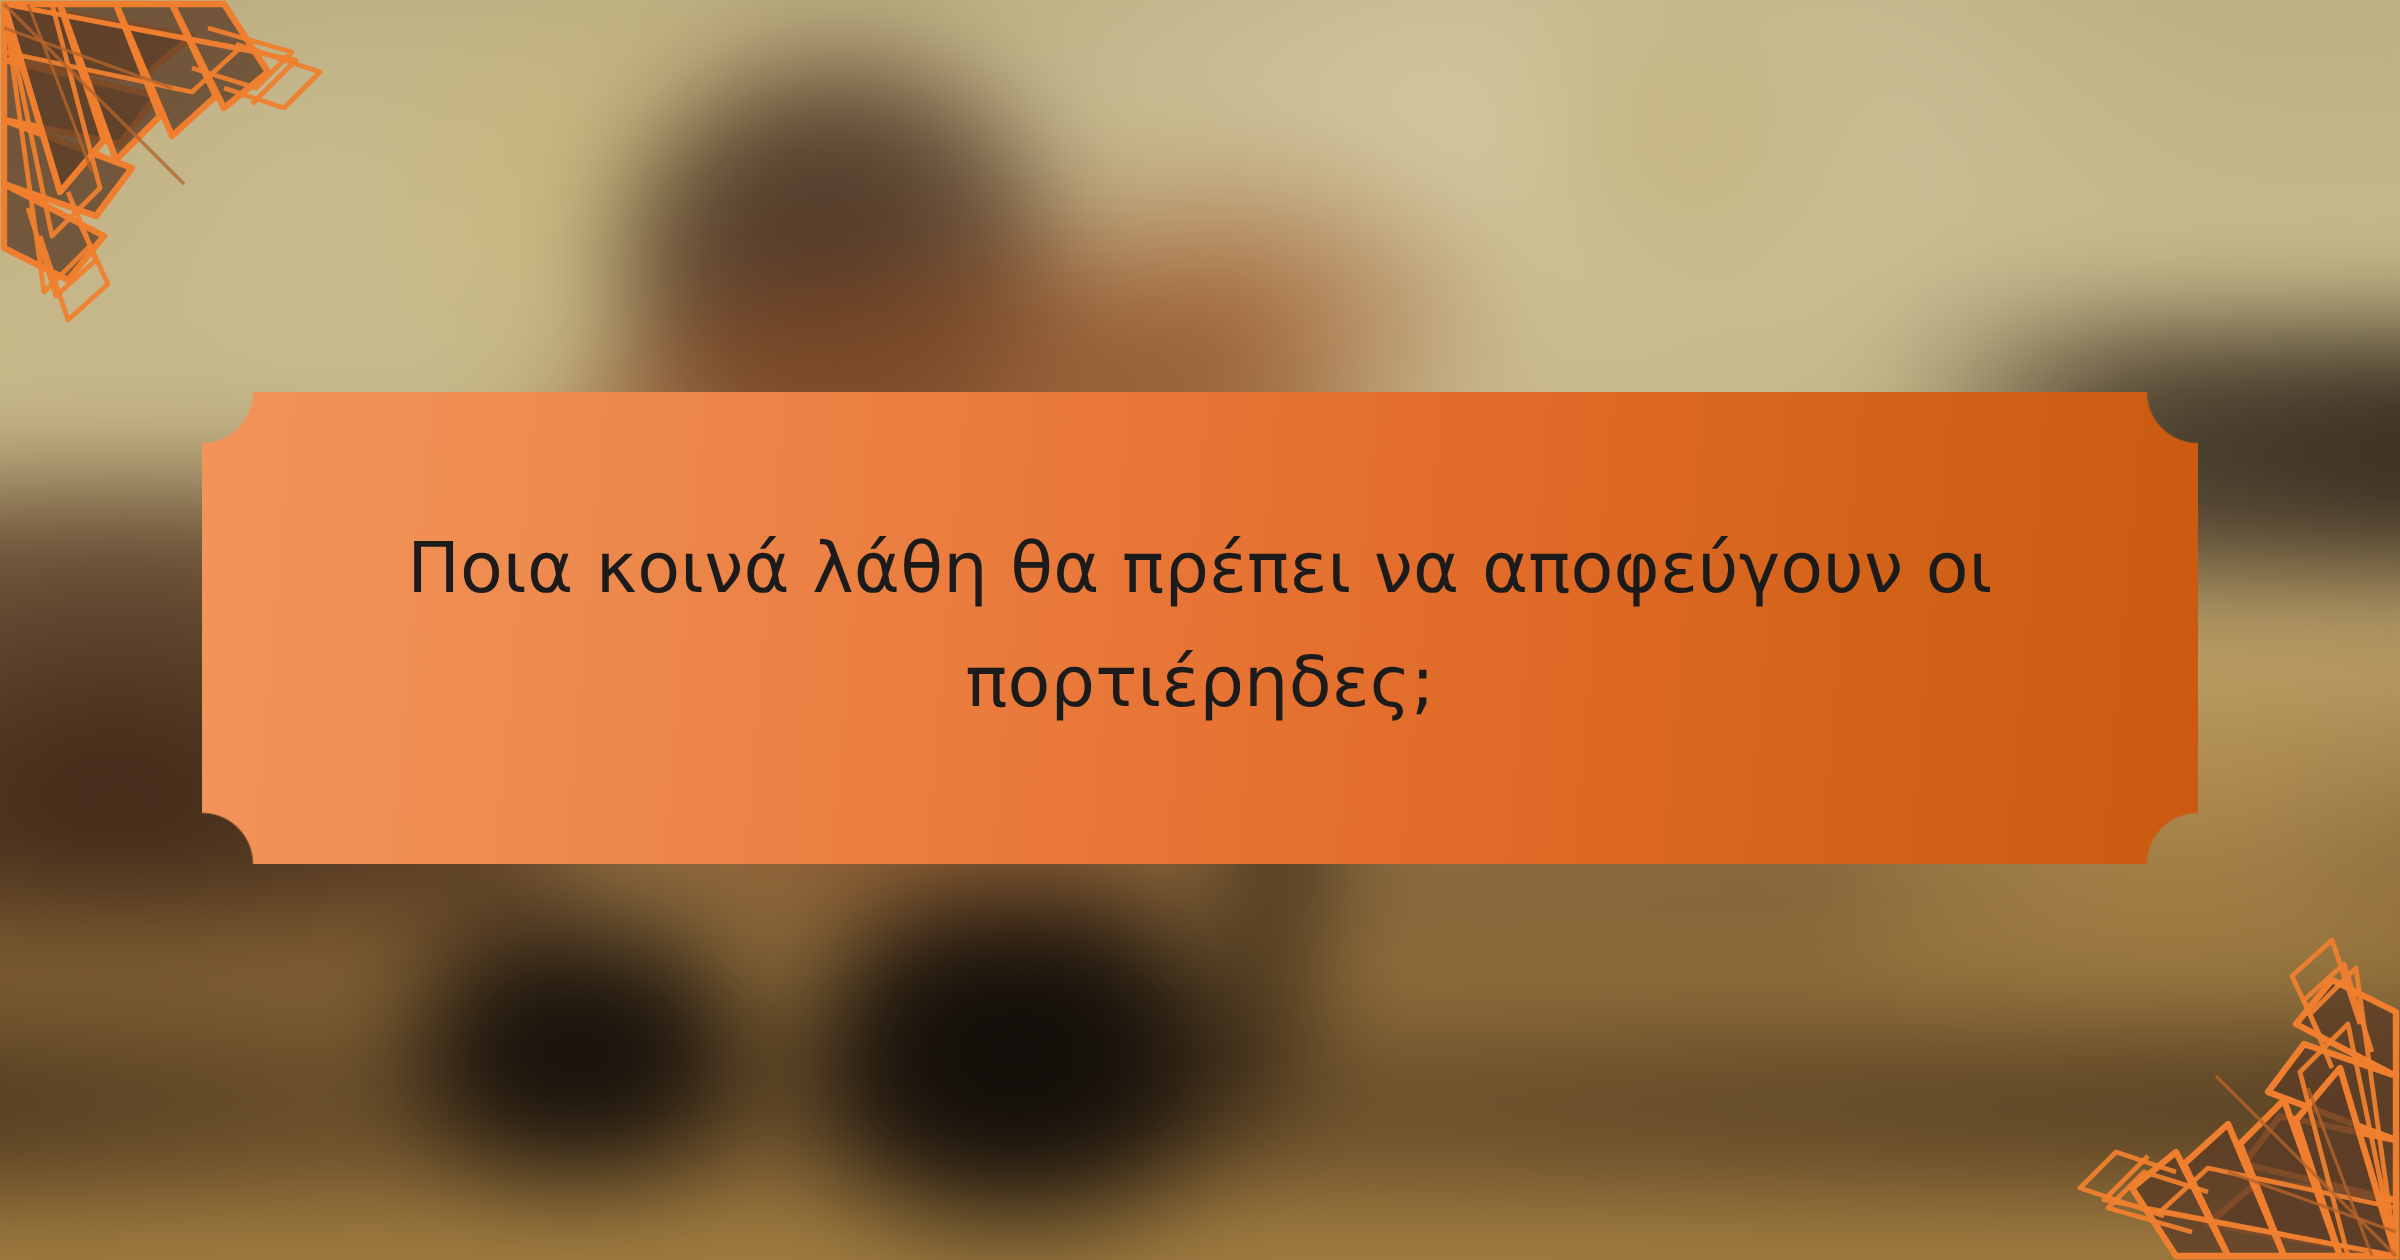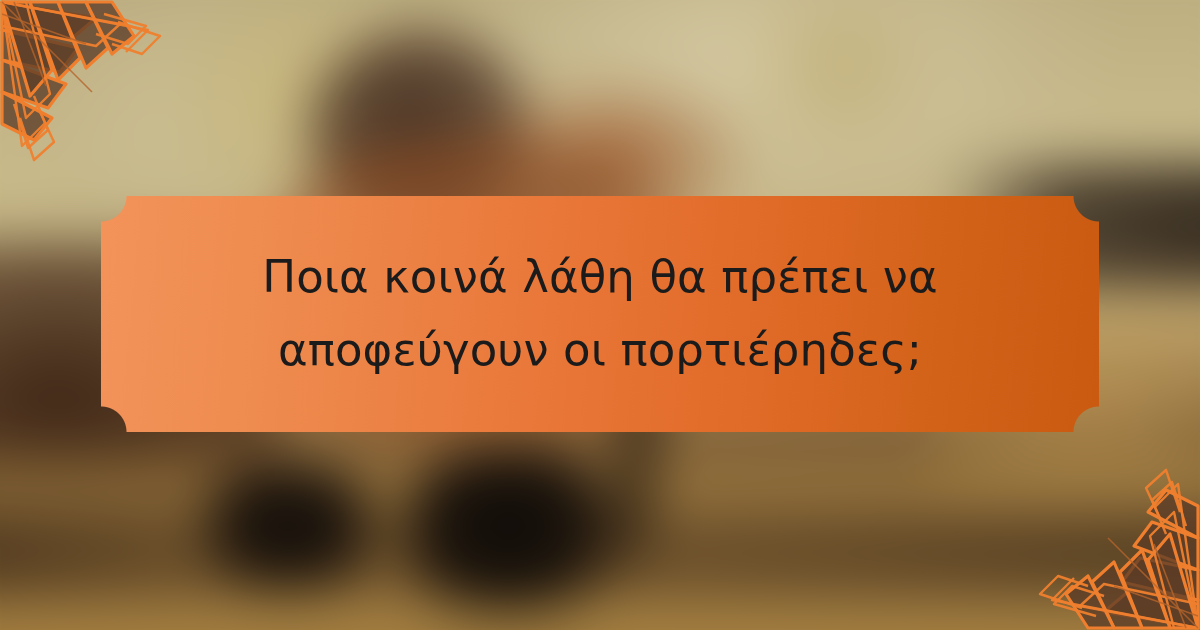--- a/index.html
+++ b/index.html
@@ -204,21 +204,21 @@
       radial-gradient(circle 26px at 0 0,    transparent 0 25px, #000 26px),
       radial-gradient(circle 26px at 100% 0, transparent 0 25px, #000 26px),
       radial-gradient(circle 26px at 0 100%, transparent 0 25px, #000 26px),
       radial-gradient(circle 26px at 100% 100%, transparent 0 25px, #000 26px);
     mask-composite: intersect;
   }
   .card-text {
     margin: 0;
     text-align: center;
     color: #1b1b1b;
-    font-size: 45px;
+    font-size: 35px;
     line-height: 1.62;
     font-weight: 400;
     letter-spacing: 0.1px;
     max-width: 810px;
   }
 </style>
 </head>
 <body>
 
 <div id="stage">

